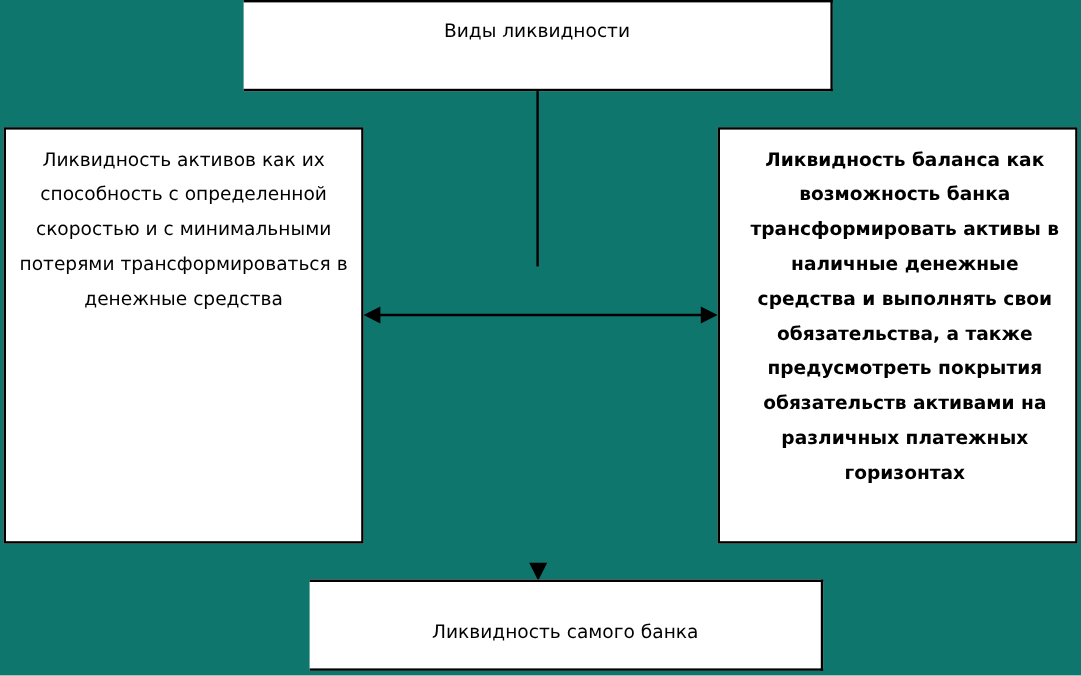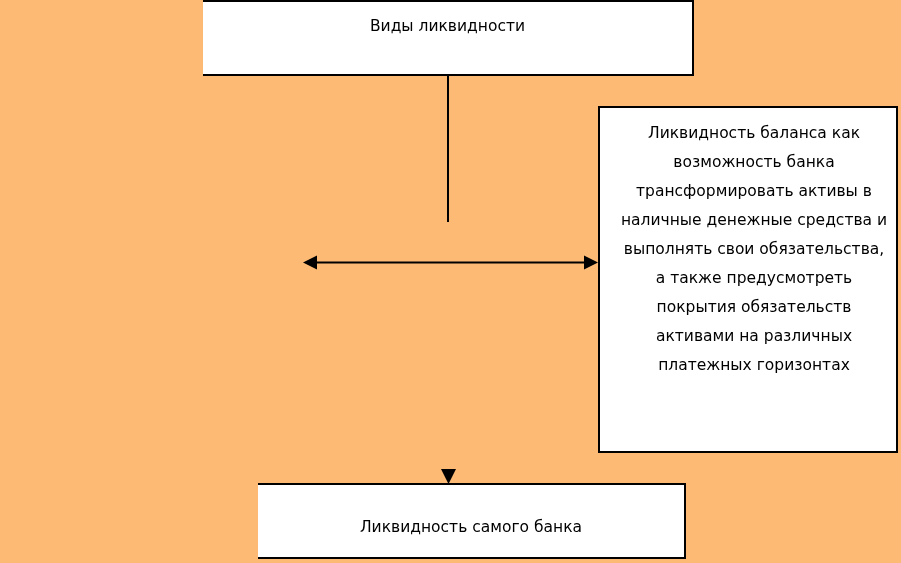--- a/index.html
+++ b/index.html
@@ -8,21 +8,21 @@
     background: #ffffff;
   }
   body {
     font-family: "DejaVu Sans", sans-serif;
     color: #000000;
   }
   #canvas {
     position: relative;
     width: 901px;
     height: 563px;
-    background: #fdba74;
+    background: #0f766e;
     overflow: hidden;
   }
   .box {
     position: absolute;
     box-sizing: border-box;
     background: #ffffff;
   }
   .box-text {
     text-align: center;
     font-size: 15.5px;
@@ -65,20 +65,21 @@
     left: 598px;
     top: 106px;
     width: 300px;
     height: 347px;
     border: 2px solid #000;
   }
   #box-right .box-text {
     padding-top: 11px;
     padding-left: 18px;
     padding-right: 6px;
+    font-weight: bold;
   }
 
   
   #box-bottom {
     left: 258px;
     top: 483px;
     width: 428px;
     height: 76px;
     border-top: 2px solid #000;
     border-right: 2px solid #000;
@@ -121,20 +122,23 @@
 <body>
 
 <div id="canvas">
 
   <div class="box" id="box-top">
     <div class="box-text">Виды ликвидности</div>
   </div>
 
   <div id="connector-vertical"></div>
 
+  <div class="box" id="box-left">
+    <div class="box-text">Ликвидность активов как их способность с определенной скоростью и с минимальными потерями трансформироваться в денежные средства</div>
+  </div>
 
   <div class="box" id="box-right">
     <div class="box-text">Ликвидность баланса как возможность банка трансформировать активы в наличные денежные средства и выполнять свои обязательства, а также предусмотреть покрытия обязательств активами на различных платежных горизонтах</div>
   </div>
 
   <svg id="arrow-horizontal" viewBox="0 0 295 21">
     <line x1="11" y1="10.5" x2="284" y2="10.5" stroke="#000000" stroke-width="2"></line>
     <polygon points="0,10.5 14,3.5 14,17.5" fill="#000000"></polygon>
     <polygon points="295,10.5 281,3.5 281,17.5" fill="#000000"></polygon>
   </svg>

